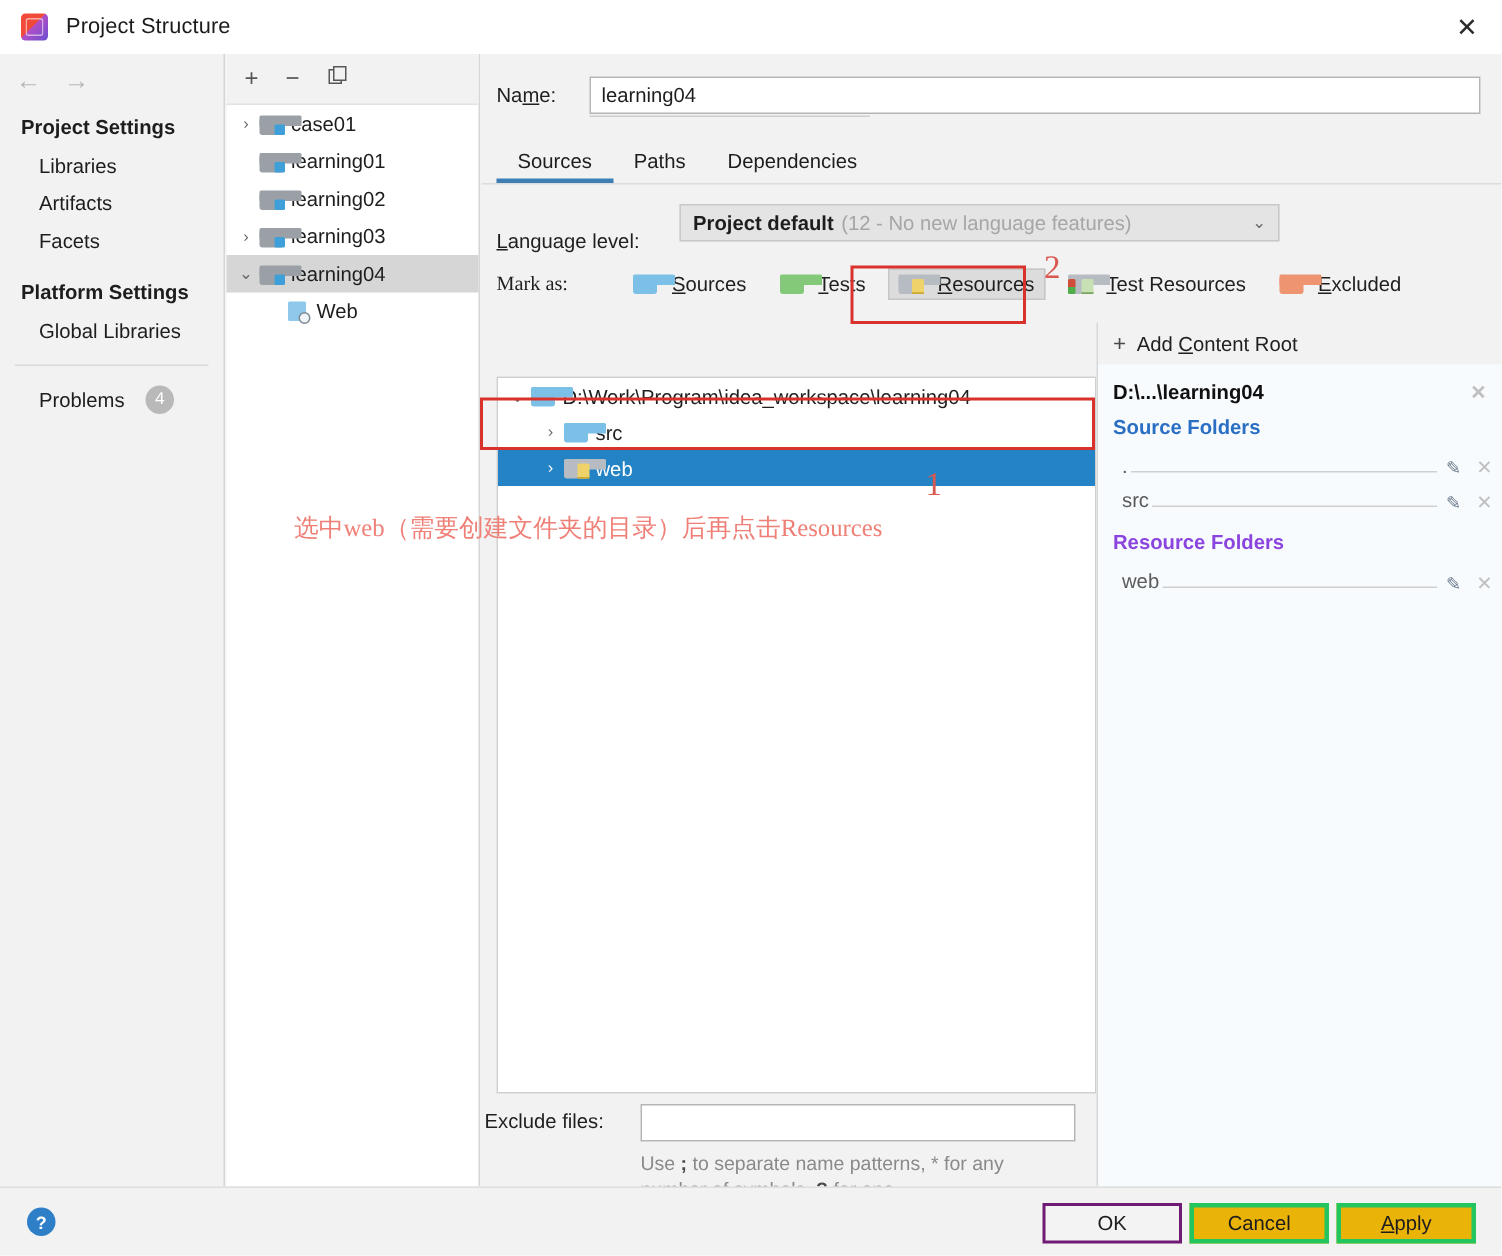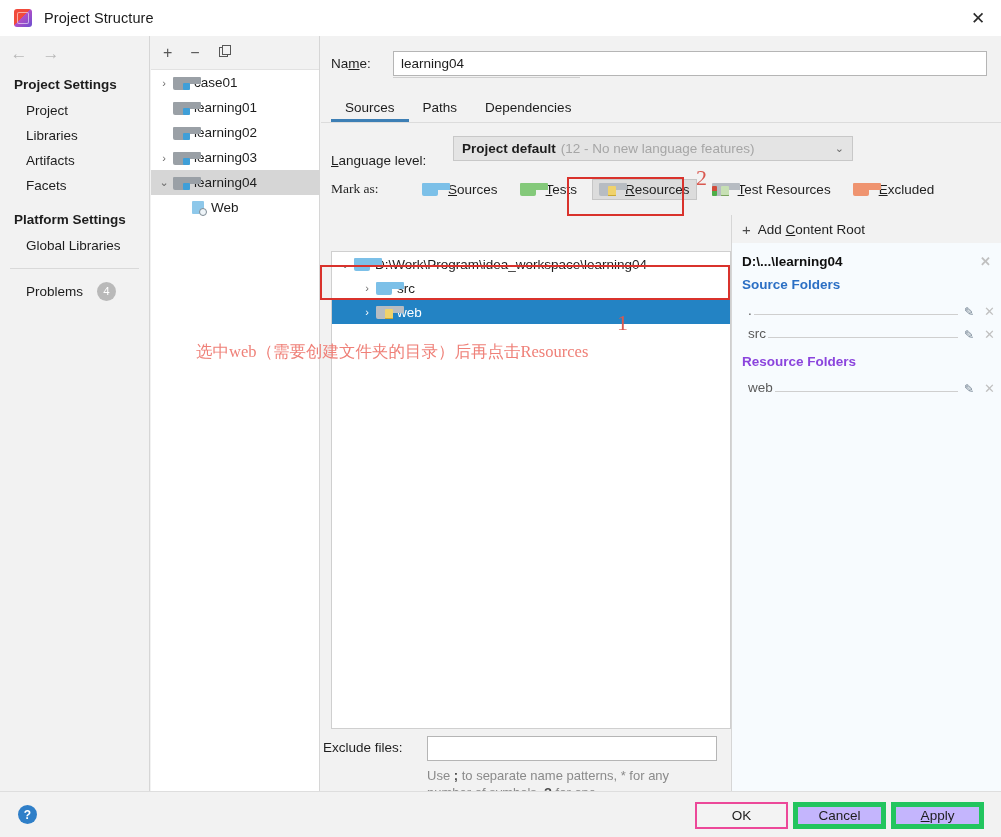--- a/index.html
+++ b/index.html
@@ -277,46 +277,45 @@
     position: absolute; left: 0; top: 791px; width: 1001px; height: 46px;
     background: #f2f2f2; border-top: 1px solid #dedede;
   }
   .help-ico {
     position: absolute; left: 18px; top: 13px; width: 19px; height: 19px; border-radius: 50%;
     background: #2f7fc8; color: #ffffff; font-size: 12px; font-weight: bold;
     display: flex; align-items: center; justify-content: center;
   }
   .btn {
     position: absolute; top: 10px; height: 27px; width: 93px;
-    background: #c4b5fd; border: 5px solid #22c55e;
+    background: #eab308; border: 3px solid #22c55e;
     font-family: inherit; font-size: 13.5px; color: #1d1d1d;
     display: flex; align-items: center; justify-content: center;
   }
-  .btn.primary { border: 2px solid #ec4899; background: #f3f3f3; }
+  .btn.primary { border: 2px solid #701a75; background: #f3f3f3; }
   .btn u { text-decoration: underline; }
 </style>
 </head>
 <body>
 
 <div id="app">
 
   <div class="titlebar">
     <div class="app-icon"></div>
     <div class="title-text">Project Structure</div>
     <div class="win-close">✕</div>
   </div>
 
   <div class="leftnav">
     <div class="nav-arrows">
       <div class="arrow-btn">←</div>
       <div class="arrow-btn">→</div>
     </div>
 
     <div class="nav-group-title">Project Settings</div>
-    <div class="nav-item">Project</div>
     <div class="nav-item">Libraries</div>
     <div class="nav-item">Artifacts</div>
     <div class="nav-item">Facets</div>
 
     <div class="nav-group-title" style="padding-top:14px">Platform Settings</div>
     <div class="nav-item">Global Libraries</div>
 
     <div class="nav-sep"></div>
     <div class="nav-problems">
       <span>Problems</span>

